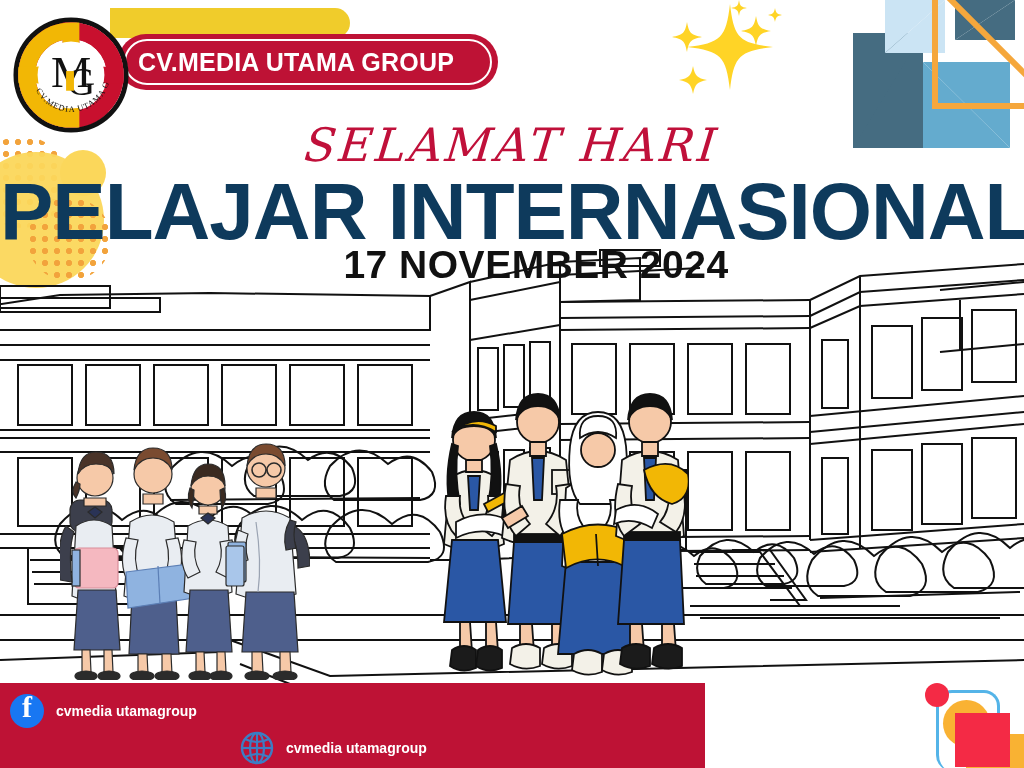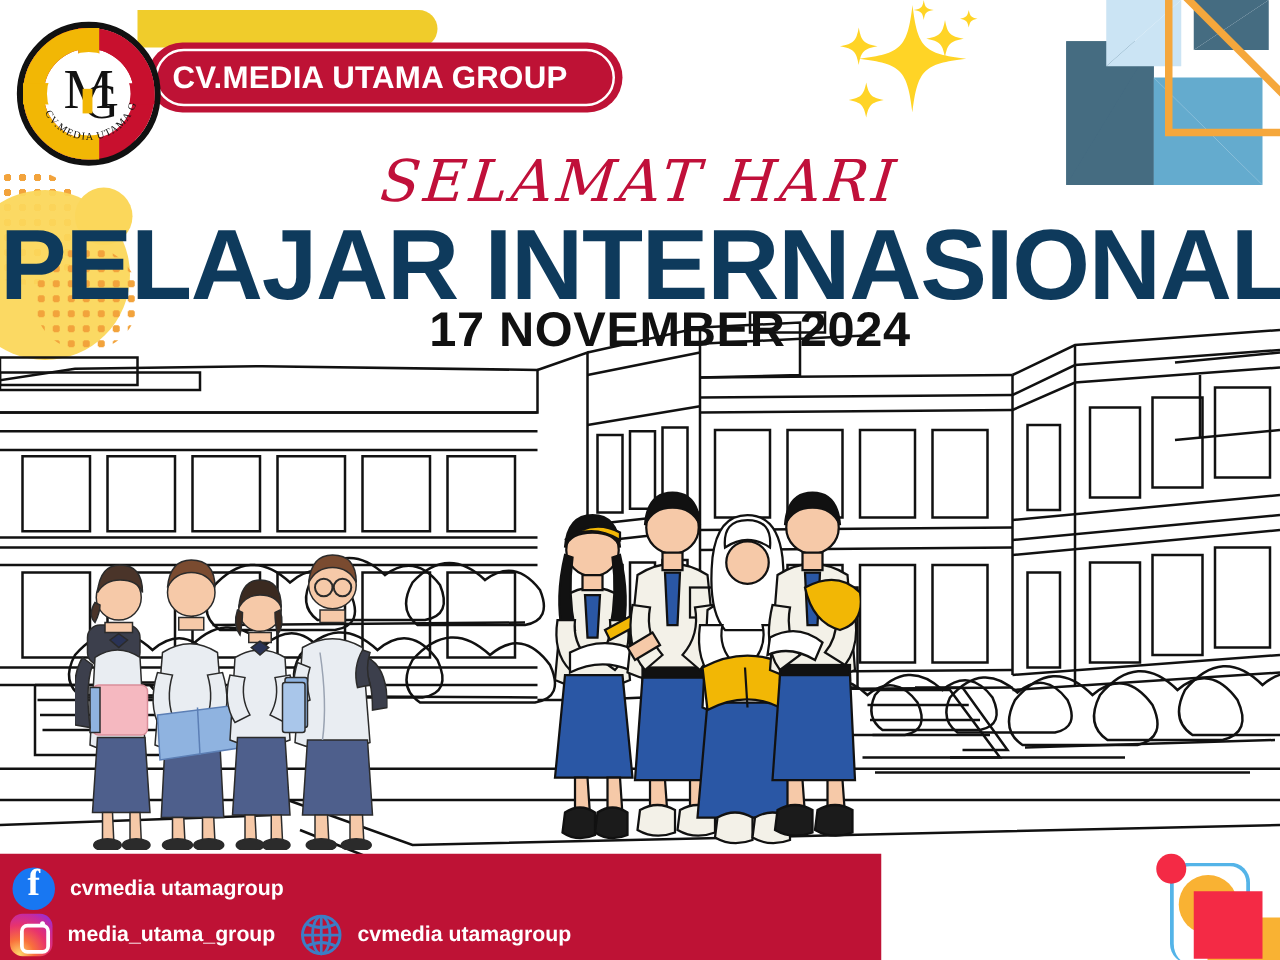--- a/index.html
+++ b/index.html
@@ -80,21 +80,21 @@
   .spark{position:absolute;}
 
   .blue-frame{position:absolute;border:3px solid #54B4E8;border-radius:16px;}
   .sq{position:absolute;}
 
   
   .footbar{
     position:absolute;left:0;top:683px;width:705px;height:85px;background:#BE1235;
   }
   .soc{position:absolute;display:flex;align-items:center;}
-  .soc .lbl{color:#ffffff;font-weight:bold;font-size:17px;white-space:nowrap;font-family:"Liberation Sans", sans-serif;}
+  .soc .lbl{color:#ffffff;font-weight:bold;font-size:14px;white-space:nowrap;font-family:"Liberation Sans", sans-serif;}
   .ic{width:34px;height:34px;flex:0 0 34px;position:relative;margin-right:12px;}
 
   .ic-fb{border-radius:50%;background:#1877F2;}
   .ic-fb::after{
     content:"f";position:absolute;left:0;top:-4px;width:34px;text-align:center;
     color:#fff;font-size:30px;font-weight:bold;font-family:"Liberation Serif", serif;
   }
   .ic-ig{
     border-radius:10px;
     background:
@@ -525,27 +525,20 @@
   <div class="layer l-foot" style="pointer-events:none">
     <div class="footbar"></div>
 
     <div class="soc" style="left:10px;top:694px;pointer-events:auto">
       <span class="ic ic-fb"></span>
       <span class="lbl">cvmedia utamagroup</span>
     </div>
 
 
 
-    <div class="soc" style="left:8px;top:731px;pointer-events:auto">
-      <span class="ic ic-ig">
-        <span class="ring"></span>
-          <span class="dot"></span>
-      </span>
-      <span class="lbl">media_utama_group</span>
-    </div>
 
     <div class="soc" style="left:240px;top:731px;pointer-events:auto">
       <span class="ic ic-web">
         <svg width="34" height="34" viewBox="0 0 34 34">
           <circle cx="17" cy="17" r="15" fill="none" stroke="#3C7DC4" stroke-width="2.4"></circle>
           <ellipse cx="17" cy="17" rx="7" ry="15" fill="none" stroke="#3C7DC4" stroke-width="2.2"></ellipse>
           <line x1="2" y1="17" x2="32" y2="17" stroke="#3C7DC4" stroke-width="2.2"></line>
           <path d="M5 8 q12 6 24 0" fill="none" stroke="#3C7DC4" stroke-width="2.2"></path>
           <path d="M5 26 q12 -6 24 0" fill="none" stroke="#3C7DC4" stroke-width="2.2"></path>
           <line x1="17" y1="2" x2="17" y2="32" stroke="#3C7DC4" stroke-width="2.2"></line>

